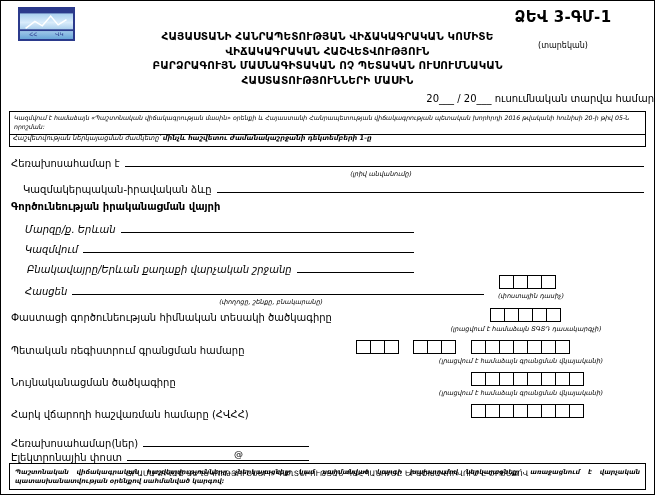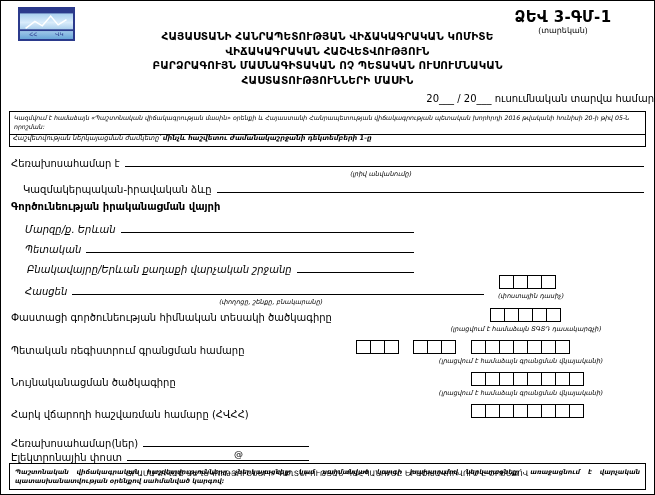--- a/index.html
+++ b/index.html
@@ -47,22 +47,21 @@
     text-align: center;
     width: 150px;
   }
   .form-code .code {
     font-size: 15px;
     font-weight: bold;
     letter-spacing: 0.3px;
   }
   .form-code .periodicity {
     font-size: 8px;
-    margin-top: 0;
-    font-family: Liberation Serif, serif;
+    margin-top: 15px;
   }
 
   .titles {
     position: absolute;
     left: 0; right: 0;
     top: 28px;
     text-align: center;
   }
   .titles .t {
     font-size: 10.5px;
@@ -233,21 +232,21 @@
     <div class="row" style="top:52px;">
       <span class="lbl bold">Գործունեության իրականացման վայրի</span>
     </div>
 
     <div class="row" style="top:72px; left:24px; right:240px;">
       <span class="lbl ital">Մարզը/ք. Երևան</span>
       <span class="dashline"></span>
     </div>
 
     <div class="row" style="top:92px; left:24px; right:240px;">
-      <span class="lbl ital">Պետական</span>
+      <span class="lbl ital">Կազմվում</span>
       <span class="dashline"></span>
     </div>
 
     <div class="row" style="top:112px; left:26px; right:240px;">
       <span class="lbl ital">Բնակավայրը/Երևան քաղաքի վարչական շրջանը</span>
       <span class="dashline"></span>
     </div>
 
     <div class="row" style="top:134px; left:24px; right:170px;">
       <span class="lbl ital">Հասցեն</span>

